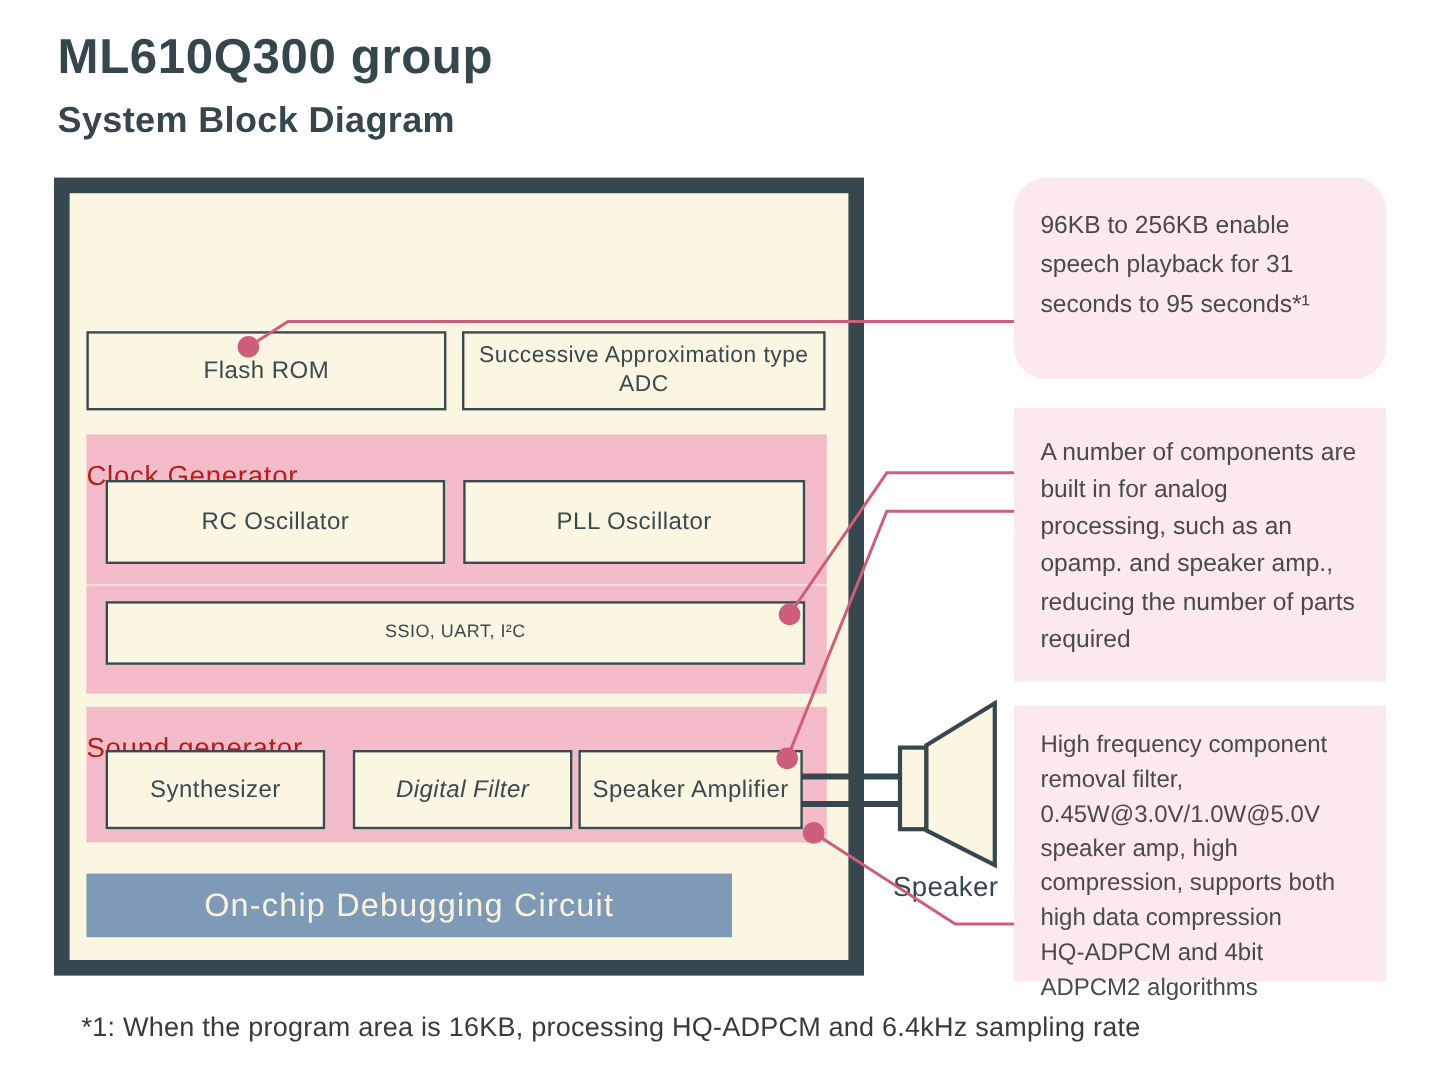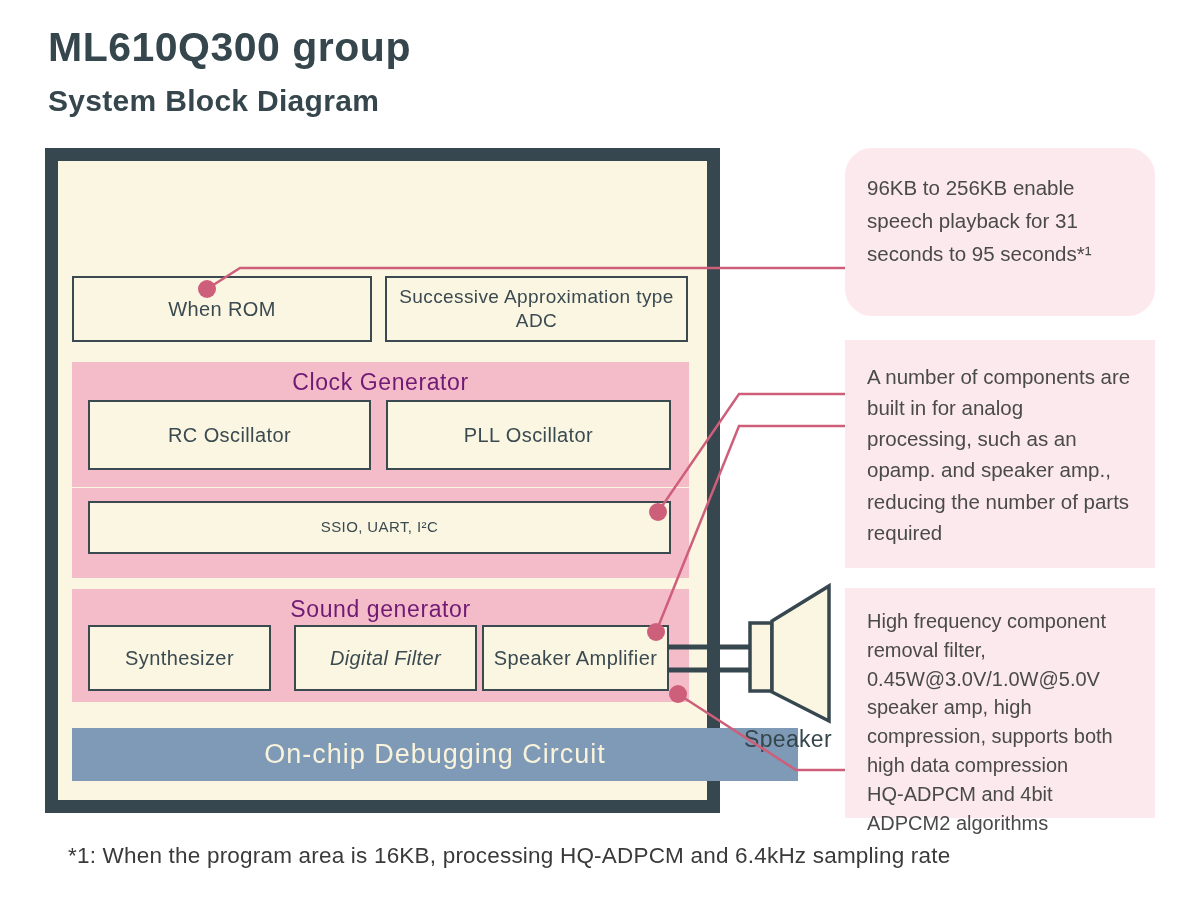--- a/index.html
+++ b/index.html
@@ -12,28 +12,28 @@
   .page-subtitle{position:absolute;left:48px;top:84px;margin:0;font-size:30px;font-weight:600;
     color:#35464c;letter-spacing:0.3px;}
 
   
   .frame{position:absolute;left:45px;top:148px;width:675px;height:665px;box-sizing:border-box;
     border:13px solid #37474f;background:#faf6e2;}
 
   .banner{position:absolute;display:flex;align-items:center;justify-content:center;
     letter-spacing:1px;color:#faf3dc;}
   .banner.red{left:14px;top:23px;width:617px;height:76px;background:#e25c72;font-size:29px;}
-  .banner.blue{left:14px;top:567px;width:726px;height:53px;background:#7e9ab6;font-size:27px;}
+  .banner.blue{left:14px;top:567px;width:538px;height:53px;background:#7e9ab6;font-size:27px;}
 
   .box{position:absolute;box-sizing:border-box;background:#faf6e2;border:2.5px solid #3a4a50;
     display:flex;align-items:center;justify-content:center;text-align:center;
     color:#3a4a50;font-size:20px;letter-spacing:0.4px;line-height:1.25;padding:2px 8px;}
 
   .band{position:absolute;background:#f4bcc9;}
-  .band-label{position:absolute;left:0;right:0;top:7px;text-align:center;color:#701a75;
+  .band-label{position:absolute;left:0;right:0;top:21px;text-align:left;color:#b91c1c;
     font-size:23px;letter-spacing:0.6px;}
 
   .band.clock{left:14px;top:201px;width:617px;height:125px;}
   .band.peripheral{left:14px;top:327px;width:617px;height:90px;}
   .band.sound{left:14px;top:428px;width:617px;height:113px;}
 
   .box.flash{left:14px;top:115px;width:300px;height:66px;}
   .box.adc{left:327px;top:115px;width:303px;height:66px;font-size:19px;}
   .box.rc{left:16px;top:38px;width:283px;height:70px;}
   .box.pll{left:314px;top:38px;width:285px;height:70px;}
@@ -60,21 +60,21 @@
 <body>
 
 <div class="canvas">
 
   <h1 class="page-title">ML610Q300 group</h1>
   <h2 class="page-subtitle">System Block Diagram</h2>
 
   <div class="frame">
 
 
-    <div class="box flash">When ROM</div>
+    <div class="box flash">Flash ROM</div>
     <div class="box adc">Successive Approximation type ADC</div>
 
     <div class="band clock">
       <div class="band-label">Clock Generator</div>
       <div class="box rc">RC Oscillator</div>
       <div class="box pll">PLL Oscillator</div>
     </div>
 
     <div class="band peripheral">
       <div class="box ssio">SSIO, UART, I²C</div>

